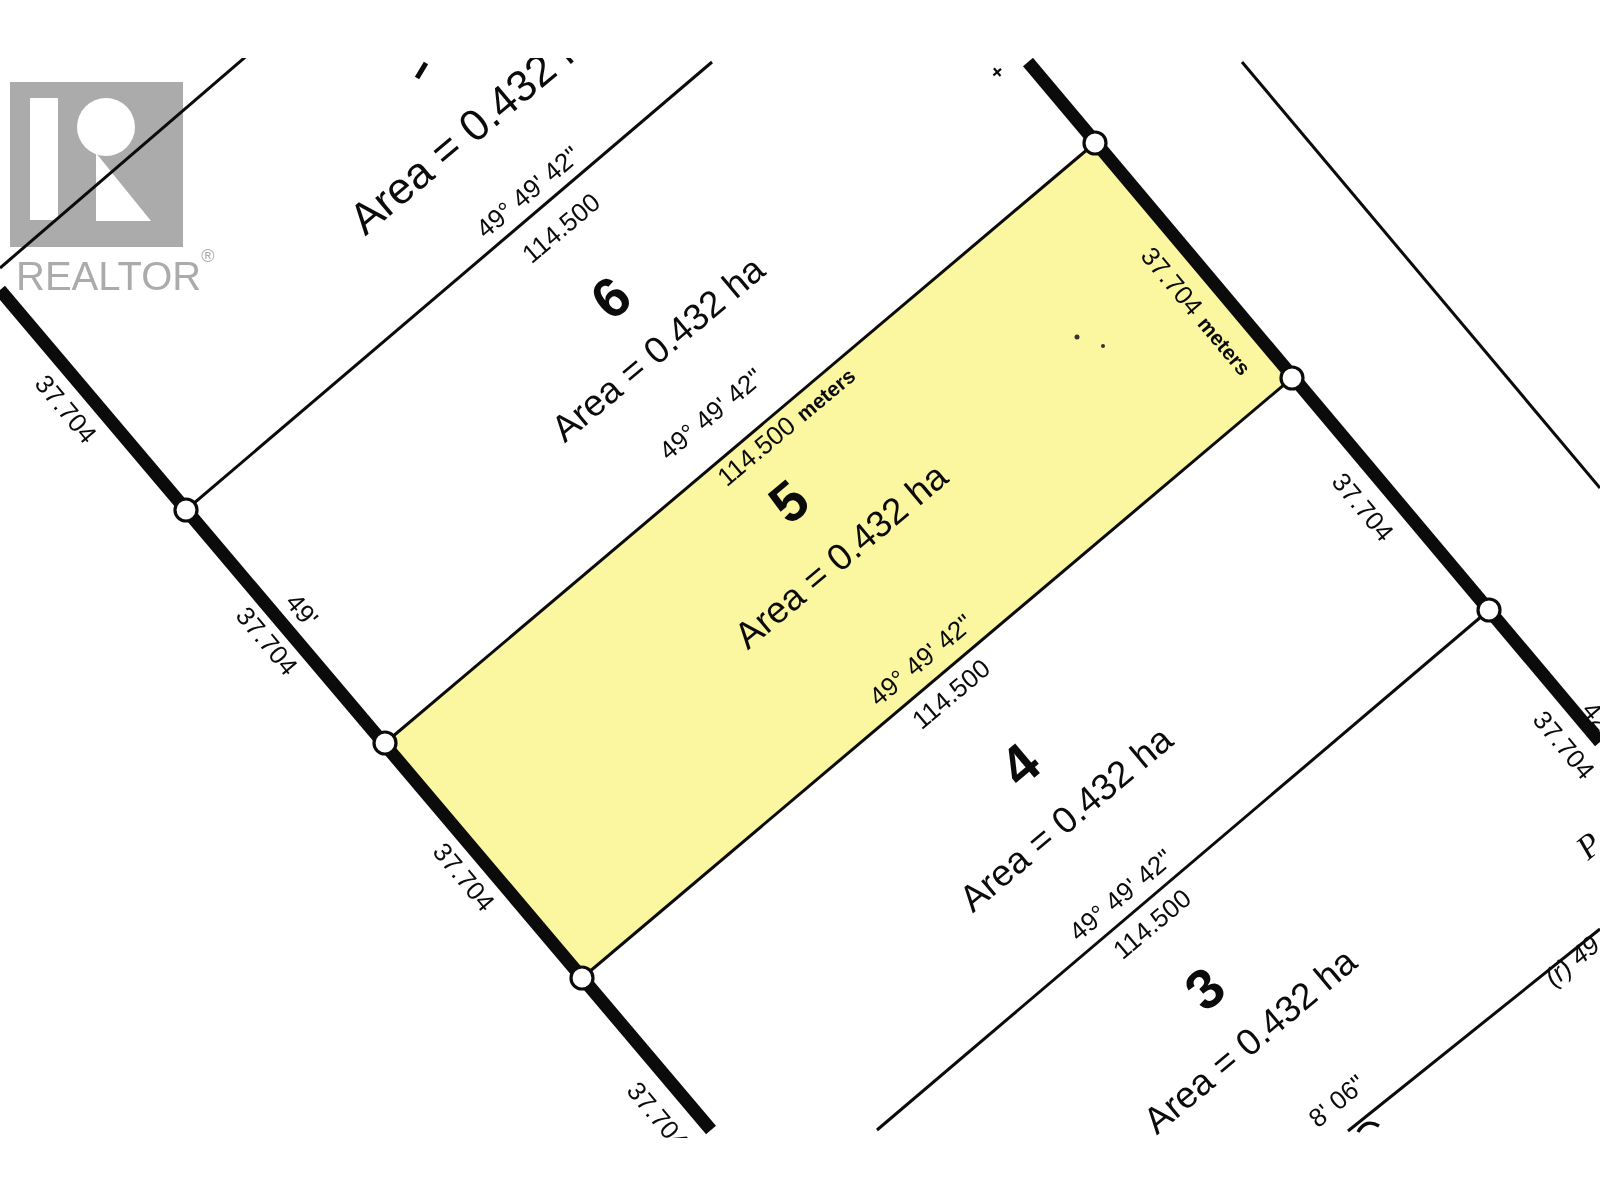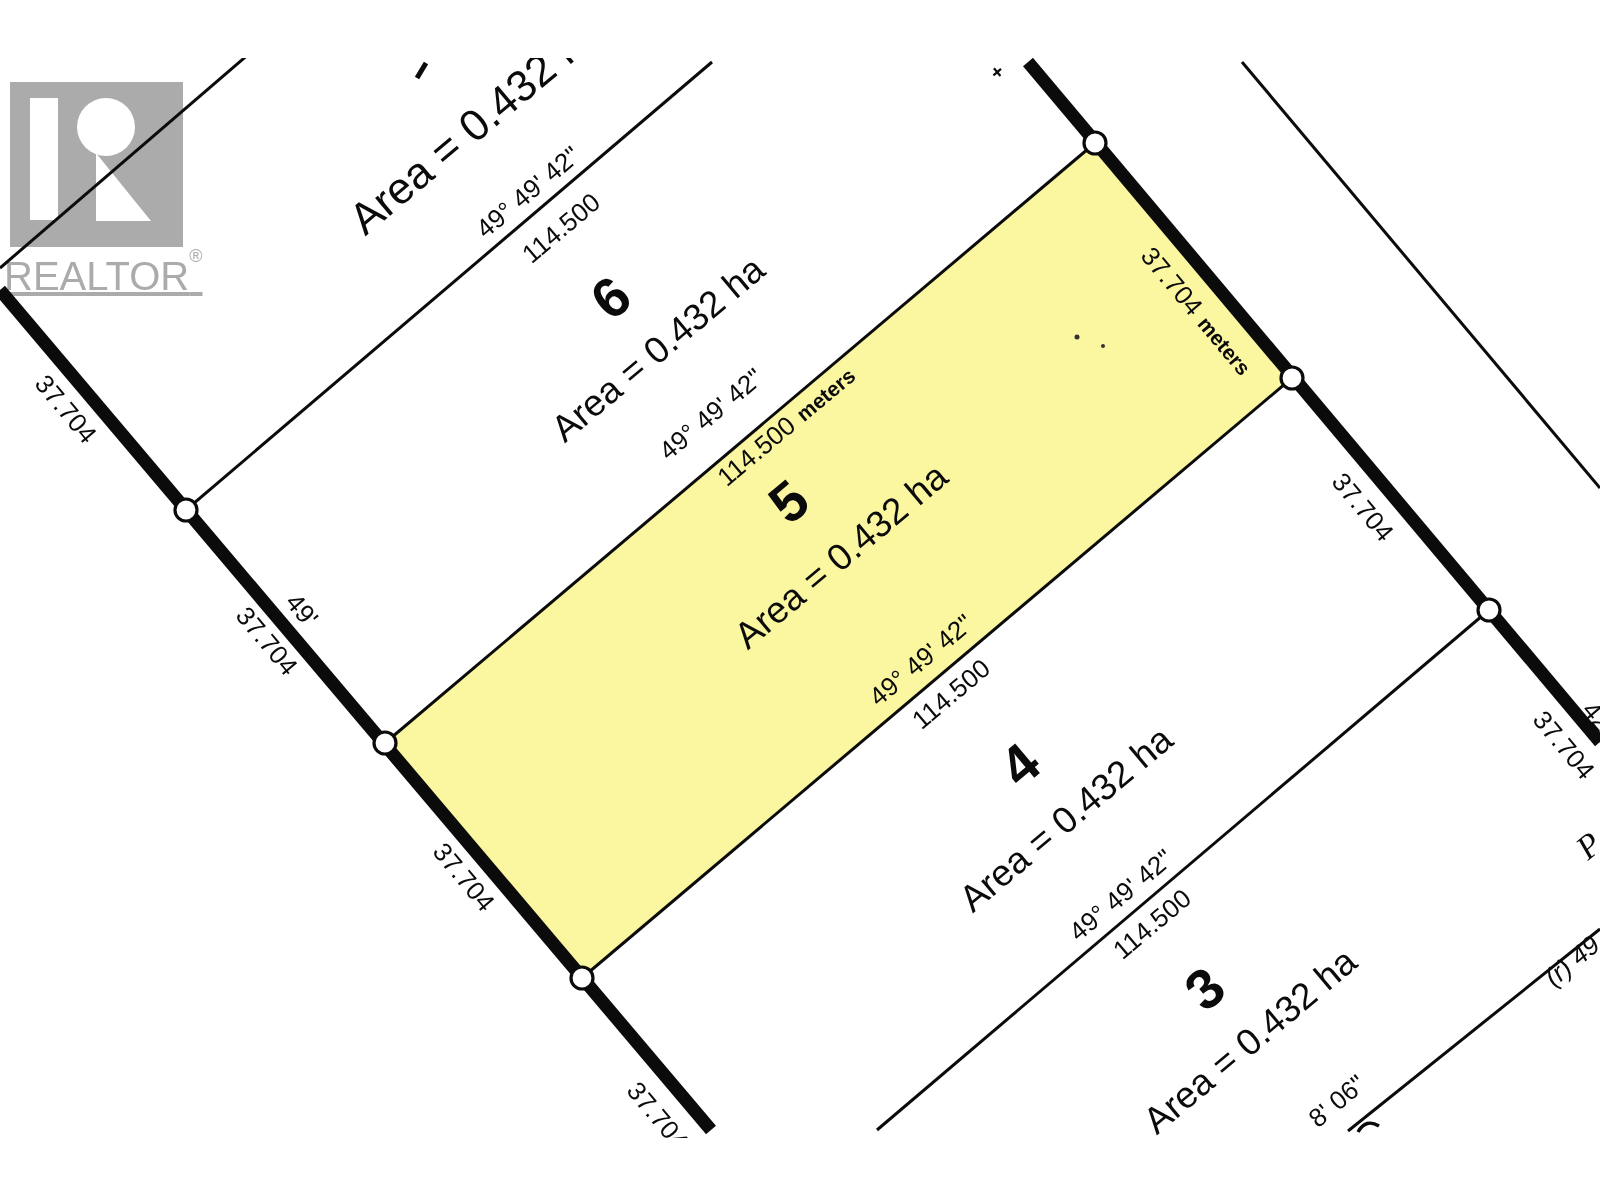--- a/index.html
+++ b/index.html
@@ -10,22 +10,22 @@
   #lines{position:absolute;left:0;top:0;}
   .lbl{position:absolute;white-space:nowrap;color:#0b0b0b;
        transform:translate(-50%,-50%) rotate(-40deg);line-height:1;}
   .r50{transform:translate(-50%,-50%) rotate(50deg);}
   .it{font-style:italic;}
   .serif{font-family:"Liberation Serif", serif;}
   .unit{font-weight:bold;font-size:21px;margin-left:9px;}
   .lotnum{font-size:56px;font-weight:bold;}
   .lotarea{font-size:37px;}
   .meas{font-size:26px;}
-  #realtor-text{position:absolute;left:4px;top:247px;font-size:40px;
-        color:#ababab;letter-spacing:0px;transform:none;line-height:1;text-decoration:underline;}
+  #realtor-text{position:absolute;left:16px;top:247px;font-size:40px;
+        color:#ababab;letter-spacing:0px;transform:none;line-height:1;}
   #realtor-text sup{font-size:18px;vertical-align:28px;}
 </style>
 </head>
 <body>
 
 <div id="plan">
 
   <svg id="logo" width="1600" height="1200" style="position:absolute;left:0;top:0;">
     <rect x="10" y="82" width="173" height="165" fill="#ababab"></rect>
     <rect x="30" y="98" width="28" height="122" fill="#ffffff"></rect>

